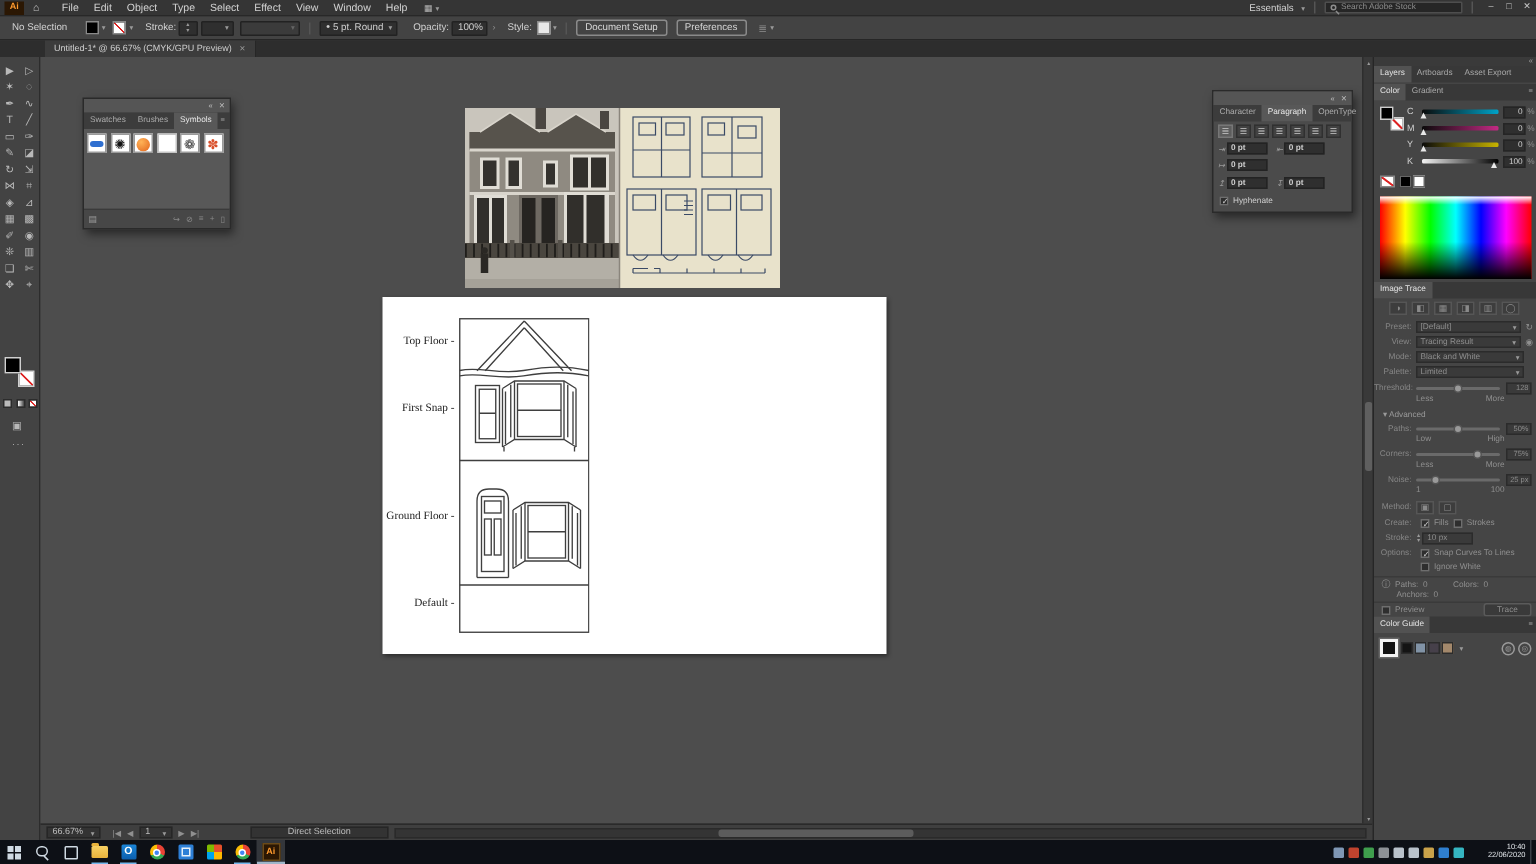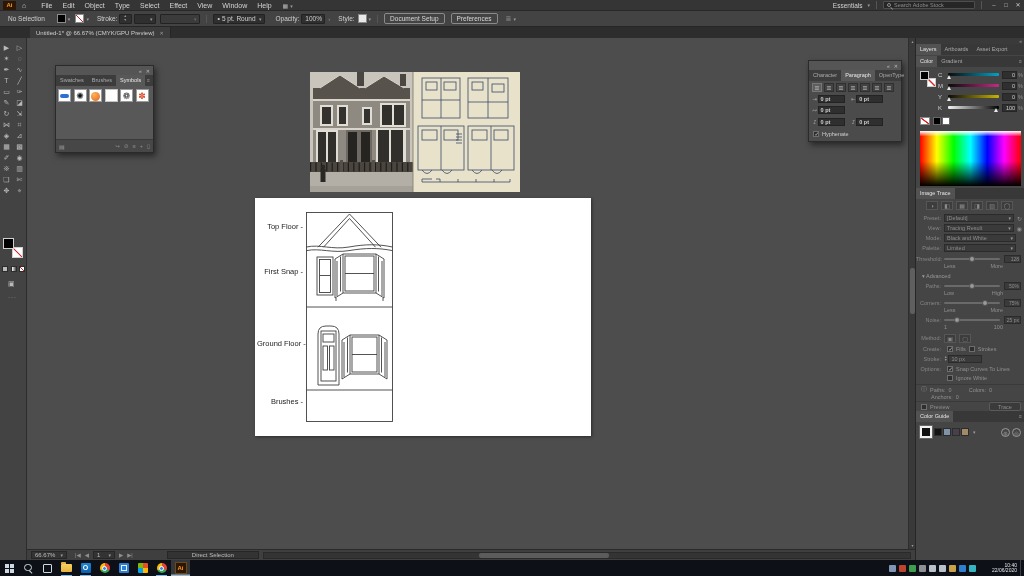--- a/index.html
+++ b/index.html
@@ -46,21 +46,21 @@
   .fs-stroke{position:absolute;right:0;bottom:0;width:11px;height:11px;border:1px solid #d0d0d0;background:linear-gradient(to top right,#fff 44%,#d22 46%,#d22 54%,#fff 56%)}
   .minirow{position:absolute;left:2px;top:228px;width:23px;display:flex;justify-content:space-between}
   .mini{width:6px;height:6px;border:1px solid #2c2c2c}
   .mini1{background:#bbb}.mini2{background:linear-gradient(to right,#fff,#444)}
   .mini3{background:linear-gradient(to top right,#fff 42%,#d22 46%,#d22 54%,#fff 58%)}
   .drawmode{position:absolute;left:8px;top:242px;font-size:7px;color:#b9b9b9}
   .tooldots{position:absolute;left:8px;top:256px;font-size:6px;color:#b9b9b9;letter-spacing:1px}
   
   .pasteboard{left:27px;top:38px;width:881px;height:511px;background:#4d4d4d;overflow:hidden}
   .artboard{position:absolute;left:228px;top:160px;width:336px;height:238px;background:#fff;box-shadow:1px 1px 3px rgba(0,0,0,.45)}
-  .ab-label{position:absolute;left:2px;width:46px;text-align:right;font-family:Liberation Sans, sans-serif;font-size:7.5px;color:#1d1d1d;white-space:nowrap}
+  .ab-label{position:absolute;left:2px;width:46px;text-align:right;font-family:Liberation Serif, serif;font-size:7.5px;color:#1d1d1d;white-space:nowrap}
   .ab-label:nth-child(1){top:24px}.ab-label:nth-child(2){top:69px}
   .ab-label:nth-child(3){top:141px}.ab-label:nth-child(4){top:199px}
   
   .vscroll{left:908px;top:38px;width:7px;height:511px;background:#393939;border-left:1px solid #2e2e2e}
   .vthumb{position:absolute;left:1px;top:230px;width:5px;height:46px;background:#5f5f5f;border-radius:2px}
   .varrow{position:absolute;left:0;width:7px;text-align:center;font-size:4px;color:#9a9a9a}
   
   .statusbar{left:27px;top:549px;width:888px;height:11px;background:#3f3f3f;border-top:1px solid #2a2a2a;display:flex;align-items:center;font-size:6px;color:#bdbdbd}
   .sb-box{height:8px;background:#333;border:1px solid #262626;display:flex;align-items:center;padding:0 3px}
   .hscroll{position:relative;height:7px;background:#343434;border:1px solid #2a2a2a;flex:1;margin:0 4px}
@@ -337,21 +337,21 @@
         <path d="M112,110 v-3 M130,110 v-3 M148,110 v-3 M166,110 v-3 M184,110 v-3 M200,110 v-3"></path>
         <path d="M112,107 h10 M126,107 h4"></path>
       </g>
     </svg>
 
     <div class="artboard">
       <div>
         <div class="ab-label">Top Floor -</div>
           <div class="ab-label">First Snap -</div>
           <div class="ab-label">Ground Floor -</div>
-          <div class="ab-label">Brushes -</div>
+          <div class="ab-label">Default -</div>
       </div>
 
       <svg class="abs" style="left:51px;top:14px" width="87" height="210" viewBox="0 0 87 210">
         <g fill="none" stroke="#3f3f3f" stroke-width="0.9">
           <rect x="0.5" y="0.5" width="86" height="209" fill="#fff"></rect>
           <path d="M0.5 35 C 14 32, 26 38, 43 35 S 72 32, 86.5 35"></path>
           <path d="M0.5 38.6 C 14 35.8, 26 41.4, 43 38.6 S 72 35.8, 86.5 38.6"></path>
           <path d="M43.5 2 L12 35.2 M43.5 2 L75 35.2"></path>
           <path d="M43.5 6.5 L17.5 35.2 M43.5 6.5 L69.5 35.2"></path>
           <line x1="0.5" y1="95" x2="86.5" y2="95"></line>

